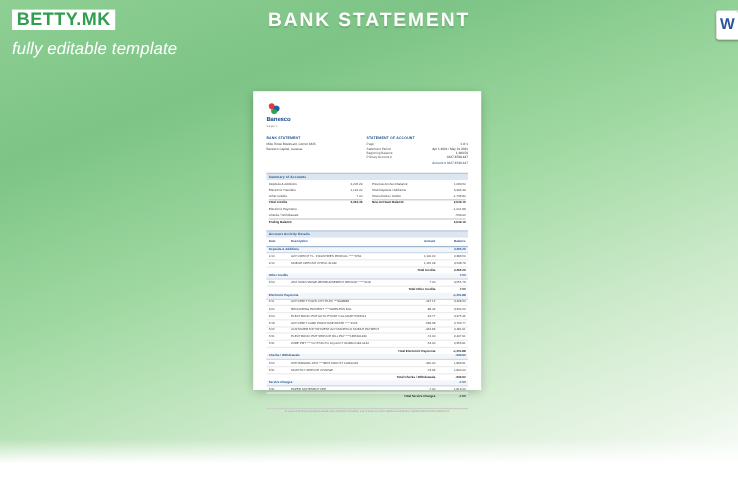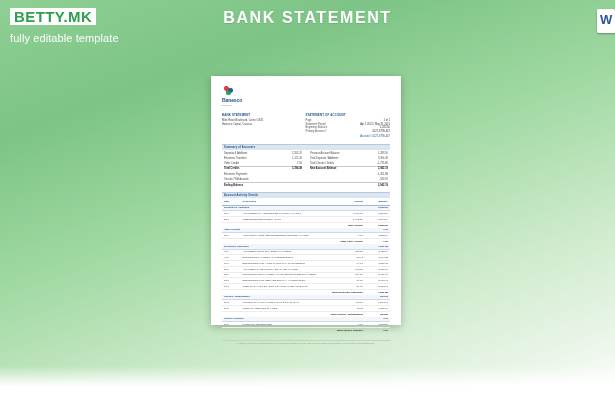--- a/index.html
+++ b/index.html
@@ -42,22 +42,23 @@
     color: #2f9e4f;
     font-weight: bold;
     font-size: 15px;
     letter-spacing: 0.4px;
     padding: 1px 4px 1px 4px;
     line-height: 15px;
   }
   .brand-sub {
     margin-top: 6px;
     color: #ffffff;
-    font-size: 11px;
+    font-size: 14px;
     letter-spacing: 0.1px;
+    font-style: italic;
   }
   .header-title {
     position: absolute;
     top: 9px;
     left: 0;
     width: 615px;
     text-align: center;
     color: #ffffff;
     font-size: 16px;
     font-weight: bold;

